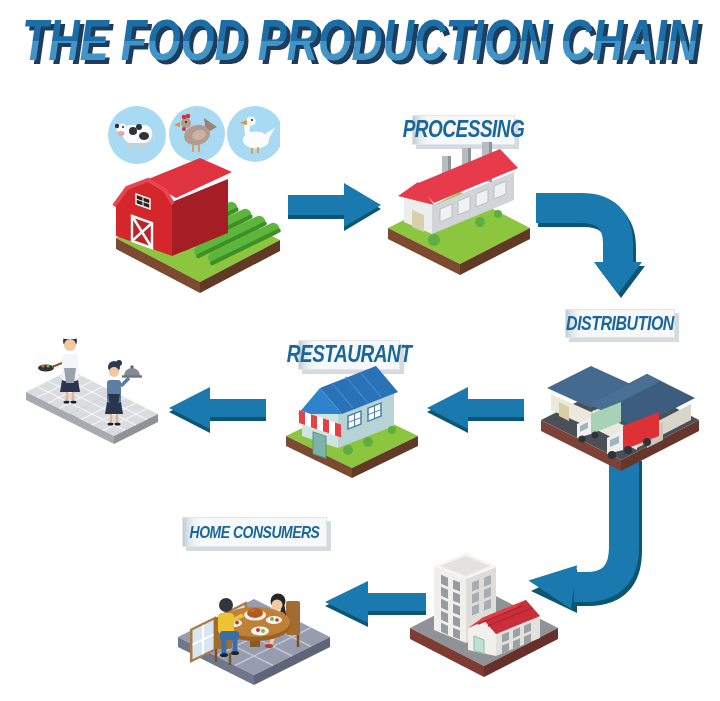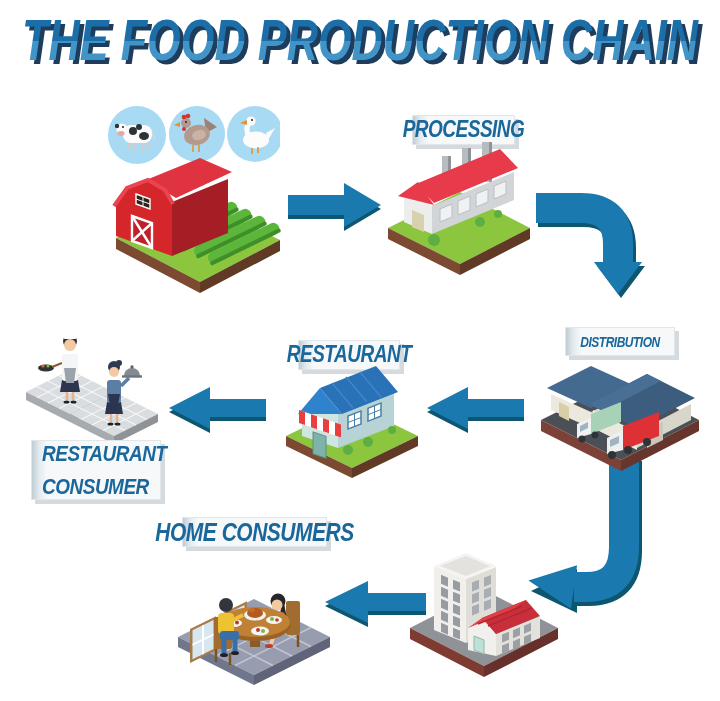--- a/index.html
+++ b/index.html
@@ -150,21 +150,21 @@
     <circle cx="116" cy="74" r="4" fill="#5fae42"></circle>
   </svg>
 
   <svg class="abs" style="left:536px;top:184px" width="112" height="128" viewBox="0 0 112 128">
     <path d="M2,28 H47 Q85,28 85,64 V82" stroke="#0d5670" stroke-width="30" fill="none"></path>
     <polygon points="61,82 109,82 85,114" fill="#0d5670"></polygon>
     <path d="M0,24 H45 Q82,24 82,60 V80" stroke="#1a79ae" stroke-width="30" fill="none"></path>
     <polygon points="58,78 106,78 82,110" fill="#1a79ae"></polygon>
   </svg>
 
-  <div class="label" style="left:565px;top:327px;width:108px;height:27px;font-size:12px">
+  <div class="label" style="left:565px;top:309px;width:108px;height:27px;font-size:16px">
     <span>DISTRIBUTION</span>
   </div>
 
   <svg class="abs" style="left:518px;top:461px" width="130" height="166" viewBox="0 0 130 166">
     <path d="M109,0 V90 Q109,130 71,130 H58" stroke="#0d5670" stroke-width="30" fill="none"></path>
     <polygon points="59,108 59,152 13,130" fill="#0d5670"></polygon>
     <path d="M106,0 V86 Q106,126 68,126 H56" stroke="#1a79ae" stroke-width="30" fill="none"></path>
     <polygon points="56,104 56,148 10,126" fill="#1a79ae" transform="rotate(8 56 126)"></polygon>
   </svg>
 
@@ -291,23 +291,20 @@
       <line x1="99" y1="92" x2="107" y2="84" stroke="#5b7ea3" stroke-width="3.5"></line>
       <path d="M102,82 A8,8 0 0 1 118,82 Z" fill="#848b93"></path>
       <circle cx="110" cy="73" r="1.7" fill="#5e656d"></circle>
       <line x1="100" y1="82.5" x2="120" y2="82.5" stroke="#6d747c" stroke-width="2.4"></line>
       <circle cx="92" cy="73" r="6" fill="#2e3850"></circle>
       <circle cx="92" cy="78" r="5" fill="#f3c9a2"></circle>
       <circle cx="97" cy="69" r="3" fill="#2e3850"></circle>
     </g>
   </svg>
 
-  <div class="label multi" style="left:31px;top:440px;width:118px;height:58px;font-size:19px">
-    <span>RESTAURANT CONSUMER</span>
-  </div>
 
 
   <svg class="abs" style="left:404px;top:532px" width="160" height="146" viewBox="0 0 160 146">
     <polygon points="6,96 80,58 154,96 80,134" fill="#8f9397"></polygon>
     <polygon points="6,96 80,134 80,145 6,107" fill="#7d3b31"></polygon>
     <polygon points="154,96 80,134 80,145 154,107" fill="#68302a"></polygon>
     <g>
       <polygon points="30,98 30,34 62,47 62,111" fill="#f0efec"></polygon>
       <polygon points="62,111 62,47 92,35 92,99" fill="#dfddd8"></polygon>
       <polygon points="30,34 62,21 92,34 62,47" fill="#f5f4f2"></polygon>
@@ -350,21 +347,21 @@
       <line x1="74" y1="92" x2="118" y2="74" stroke="#b5252f" stroke-width="1.4"></line>
       <line x1="84" y1="94" x2="128" y2="76" stroke="#b5252f" stroke-width="1.4"></line>
     </g>
   </svg>
 
   <svg class="abs" style="left:322px;top:578px" width="104" height="52" viewBox="0 0 104 52">
     <polygon points="104,19 46,19 46,7 3,28 46,49 46,37 104,37" fill="#0d5670"></polygon>
     <polygon points="104,15 46,15 46,3 3,24 46,45 46,33 104,33" fill="#1a79ae"></polygon>
   </svg>
 
-  <div class="label" style="left:182px;top:517px;width:143px;height:28px;font-size:21px">
+  <div class="label" style="left:182px;top:517px;width:143px;height:28px;font-size:14px">
     <span>HOME CONSUMERS</span>
   </div>
 
   <svg class="abs" style="left:172px;top:543px" width="165" height="150" viewBox="0 0 165 150">
     <g>
       <polygon points="6,94 82,56 158,94 82,132" fill="#979dae"></polygon>
       <polygon points="6,94 82,132 82,142 6,104" fill="#70768b"></polygon>
       <polygon points="158,94 82,132 82,142 158,104" fill="#5f6478"></polygon>
       <path d="M25,84.5 L101,122.5 M44,75 L120,113 M63,65.5 L139,103.5 M25,103.5 L101,65.5 M44,113 L120,75 M63,122.5 L139,84.5" stroke="#c3c7d4" stroke-width="1.4" fill="none"></path>
     </g>

